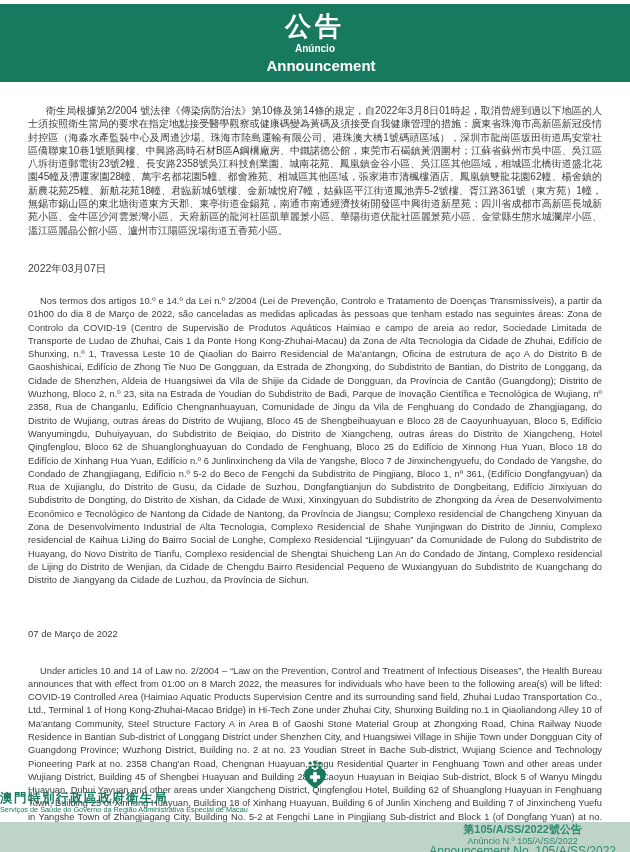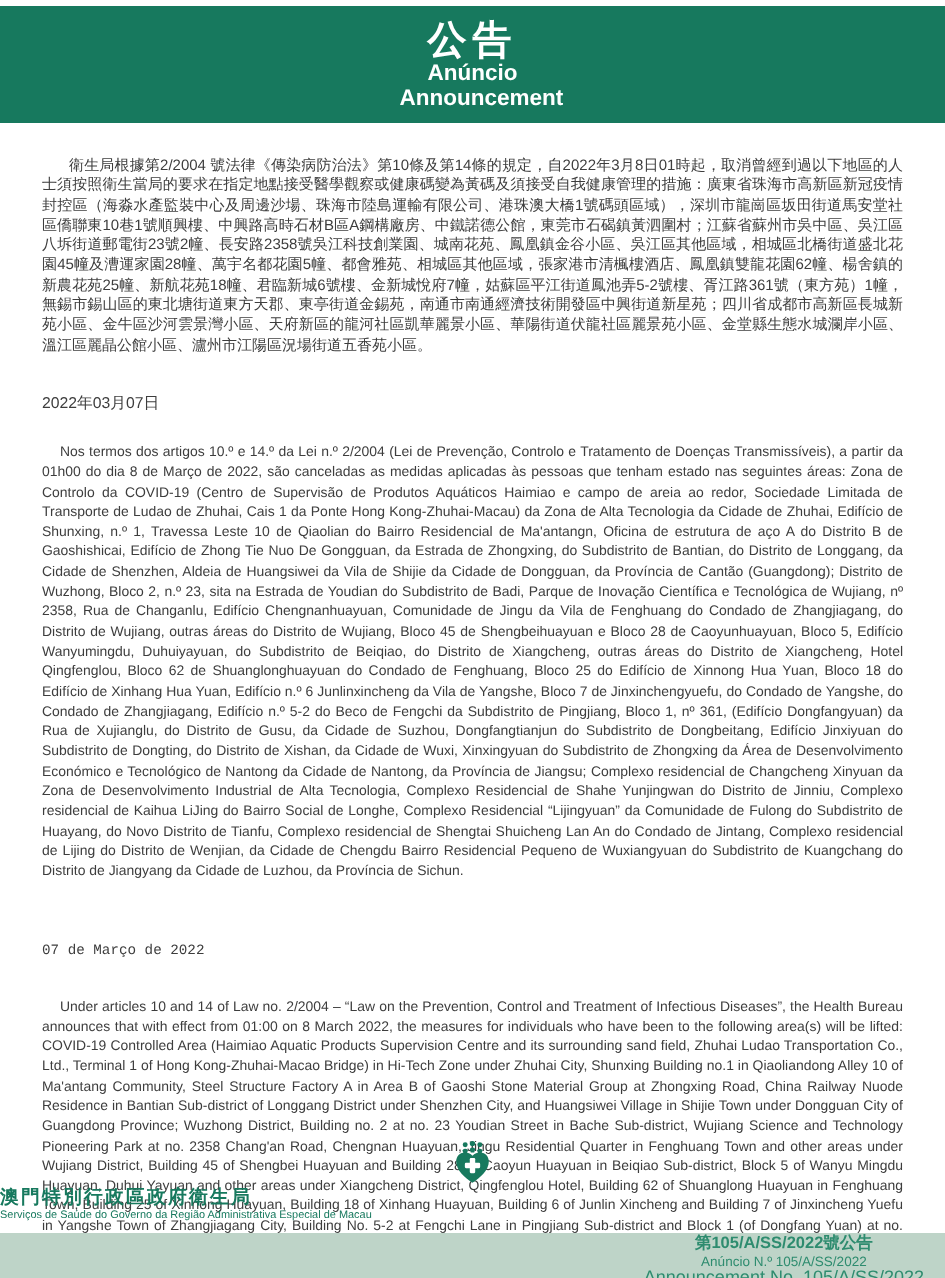--- a/index.html
+++ b/index.html
@@ -8,31 +8,31 @@
     position:relative; width:630px; height:852px; margin:4px auto;
     background:#ffffff; overflow:hidden;
   }
   
   .header {
     position:absolute; top:0; left:0; width:630px; height:78px;
     background:#17795e; color:#ffffff; text-align:center;
     display:flex; flex-direction:column; justify-content:center; gap:0;
   }
   .title-zh { font-size:26px; font-weight:bold; line-height:28px; letter-spacing:4px; }
-  .title-pt { font-size:15px; font-weight:bold; line-height:17px; }
+  .title-pt { font-size:10px; font-weight:bold; line-height:17px; }
   .title-en { font-size:15px; font-weight:bold; line-height:17px;padding-left:12px; }
   
   .content {
     position:absolute; top:78px; left:28px; width:574px; color:#3d3d3d;
   }
   .para { text-align:justify; margin:0; }
   .para-zh { margin-top:22px; font-size:10px;  line-height:13.3px; text-indent:18px; }
   .date-zh { margin-top:25px; font-size:10.5px; }
   .para-pt { margin-top:19px; font-size:9.3px; line-height:13.3px; text-indent:12px; }
-  .date-pt { margin-top:40px; font-size:9.5px;font-family:Liberation Mono, monospace; }
+  .date-pt { margin-top:40px; font-size:9.5px; }
   .para-en { margin-top:26px; font-size:9.3px; line-height:13.3px; text-indent:12px; }
   
   .logo-block {
     position:absolute; top:756px; left:0; width:630px; 
     color:#17795e;
   }
   .logo-icon { display:block; margin:0 auto 1px; }
   .org-zh { font-size:12.5px; font-weight:bold; letter-spacing:1.5px; line-height:14px; }
   .org-pt { font-size:7.3px; line-height:9px; }
   

